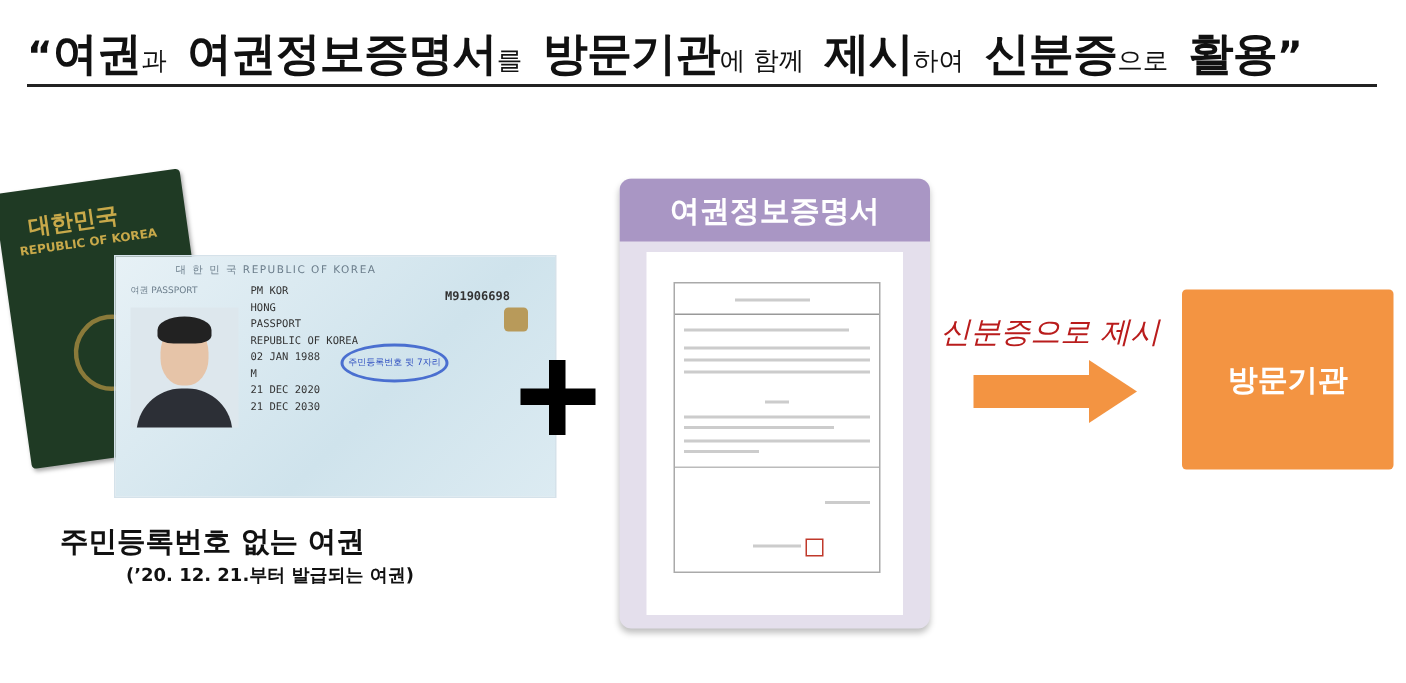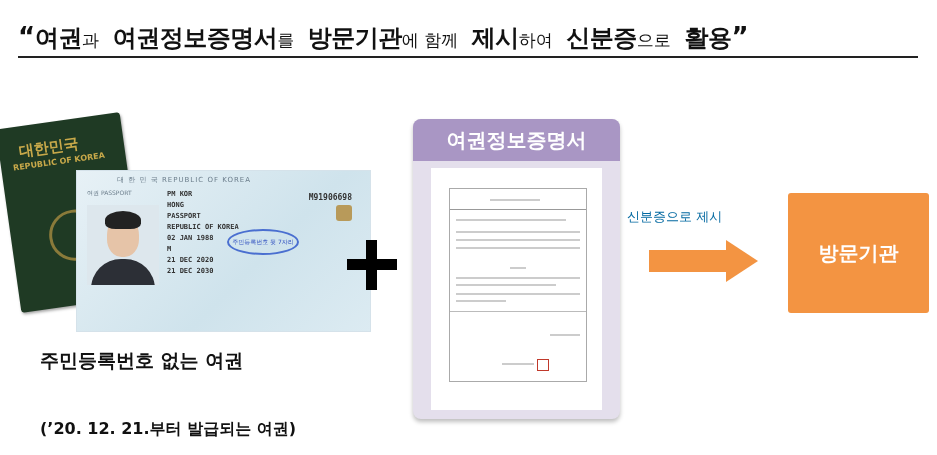--- a/index.html
+++ b/index.html
@@ -1,60 +1,60 @@
 <!DOCTYPE html>
 <html><head>
 <meta charset="utf-8">
 <style>
   html, body { margin:0; padding:0; }
   body { width:937px; height:455px; background:#ffffff; position:relative; overflow:hidden;
          font-family:"DejaVu Sans","Liberation Sans",sans-serif; color:#111; }
   .title { position:absolute; left:18px; top:18px; width:900px; height:38px; white-space:nowrap;
            font-weight:bold; border-bottom:2px solid #222; line-height:38px; }
-  .title .big { font-size:24px; letter-spacing:-0.5px;text-align:right; }
+  .title .big { font-size:30px; letter-spacing:-0.5px;text-align:right; }
   .title .small { font-size:17px; font-weight:normal; margin-right:8px; }
   .title .q { font-size:26px; }
 
   
   .pp-cover { position:absolute; left:8px; top:120px; width:125px; height:185px; background:#1f3a24;
               transform:rotate(-8deg); border-radius:3px; box-shadow:1px 2px 3px rgba(0,0,0,.35); }
   .pp-cover .k { position:absolute; left:20px; top:16px; color:#c8a94a; font-weight:bold; font-size:15px; }
   .pp-cover .e { position:absolute; left:12px; top:36px; color:#c8a94a; font-size:8px; font-weight:bold; }
   .pp-cover .emb { position:absolute; left:38px; top:90px; width:45px; height:45px; border:3px solid #8a7a3a; border-radius:50%; }
   .pp-page { position:absolute; left:76px; top:170px; width:250px; height:160px;
              background:linear-gradient(135deg,#e7f1f6,#cfe3ec 60%,#dcebf2); border:1px solid #d5e2ea;padding-left:43px; }
   .pp-head { position:absolute; left:40px; top:4px; font-size:7px; color:#6b7d8b; letter-spacing:1px; }
   .pp-label { position:absolute; left:10px; top:18px; font-size:6px; color:#6b7d8b; }
   .pp-photo { position:absolute; left:10px; top:34px; width:72px; height:80px; background:#dde7ed; overflow:hidden; }
   .pp-photo .face { position:absolute; left:20px; top:12px; width:32px; height:40px; background:#e6c4a8; border-radius:45%; }
   .pp-photo .hair { position:absolute; left:18px; top:6px; width:36px; height:18px; background:#222; border-radius:50% 50% 30% 30%; }
   .pp-photo .suit { position:absolute; left:4px; top:54px; width:64px; height:30px; background:#2c2f36; border-radius:30px 30px 0 0; }
-  .pp-fields { position:absolute; left:90px; top:18px; font-size:7px; line-height:11px; font-weight:bold; color:#333; font-family:"DejaVu Sans Mono",monospace; }
-  .pp-num { position:absolute; right:18px; top:22px; font-size:8px; font-weight:bold; color:#333; font-family:"DejaVu Sans Mono",monospace;text-align:center; }
+  .pp-fields { position:absolute; left:90px; top:18px; font-size:7px; line-height:11px; font-weight:normal; color:#333; font-family:"DejaVu Sans Mono",monospace; }
+  .pp-num { position:absolute; right:30px; top:22px; font-size:8px; font-weight:bold; color:#333; font-family:"DejaVu Sans Mono",monospace;text-align:center; }
   .pp-oval { position:absolute; left:150px; top:58px; width:68px; height:22px; border:2px solid #4a6fd0; border-radius:50%;
              font-size:6px; color:#3050c0; text-align:center; line-height:22px; }
   .pp-seal { position:absolute; right:18px; top:34px; width:16px; height:16px; background:#b89a5a; border-radius:3px; }
   .pp-mrz { position:absolute; left:10px; bottom:8px; font-size:6.5px; color:#333; font-family:"DejaVu Sans Mono",monospace; line-height:12px; white-space:nowrap; }
 
   .cap1 { position:absolute; left:40px; top:348px; width:280px; text-align:left; font-size:19px; font-weight:bold; }
-  .cap2 { position:absolute; left:40px; top:375px; width:280px; font-size:16px; font-weight:bold;margin-top:44px; }
+  .cap2 { position:absolute; left:40px; top:375px; width:280px; text-align:center; font-size:12px; font-weight:bold; }
 
   .plus { position:absolute; left:347px; top:240px; width:50px; height:50px; }
   .plus .h { position:absolute; left:0; top:19px; width:50px; height:11px; background:#000; }
   .plus .v { position:absolute; left:19px; top:0; width:11px; height:50px; background:#000; }
 
   .cert { position:absolute; left:413px; top:119px; width:207px; height:300px; background:#e4dfec;
           border-radius:8px; box-shadow:0 3px 4px rgba(0,0,0,.25); overflow:hidden; }
   .cert-head { height:42px; background:#a996c4; color:#fff; font-size:20px; font-weight:bold; text-align:center; line-height:42px; }
   .cert-paper { position:absolute; left:18px; top:49px; width:171px; height:242px; background:#fff; }
   .doc { position:absolute; left:18px; top:20px; width:136px; height:192px; border:1px solid #aaa; }
   .doc .line { position:absolute; height:2px; background:#ccc; }
   .doc .stamp { position:absolute; left:87px; top:170px; width:10px; height:10px; border:1px solid #c0392b; }
 
-  .present { position:absolute; left:627px; top:208px; font-size:13px; color:#0369a1; }
+  .present { position:absolute; left:627px; top:208px; font-size:20px; color:#b91c1c;font-style:italic; }
   .arrow { position:absolute; left:649px; top:240px; width:110px; height:42px; }
   .arrow .shaft { position:absolute; left:0; top:10px; width:78px; height:22px; background:#f39442; }
   .arrow .head { position:absolute; left:77px; top:0; width:0; height:0; border-top:21px solid transparent; border-bottom:21px solid transparent; border-left:32px solid #f39442; }
   .agency { position:absolute; left:788px; top:193px; width:141px; height:120px; background:#f39442; border-radius:3px;
             color:#fff; font-size:20px; font-weight:bold; text-align:center; line-height:120px; }
 </style>
 </head>
 <body>
 
 <div class="title">

